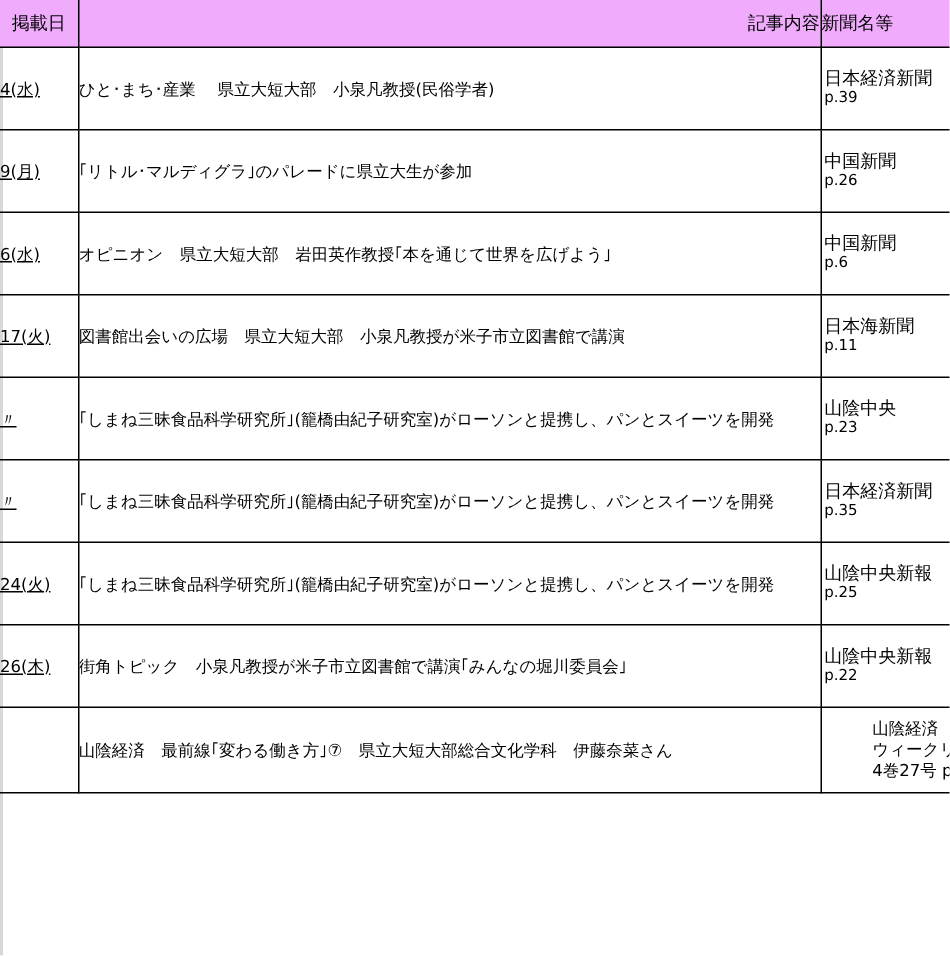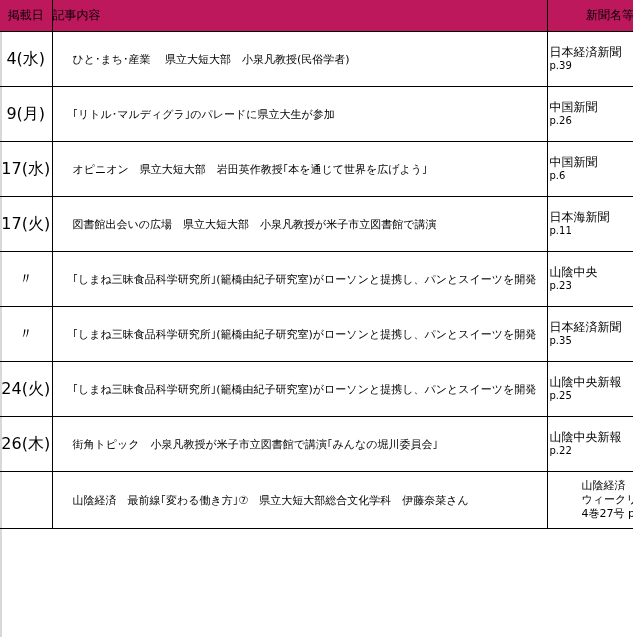--- a/index.html
+++ b/index.html
@@ -29,47 +29,47 @@
       left: 0;
       top: 0;
       border-collapse: collapse;
       table-layout: fixed;
       width: 634px;
     }
     table.press col.c-date { width: 52px; }
     table.press col.c-content { width: 495px; }
     table.press col.c-paper { width: 87px; }
     table.press th {
-      background: #be185d;
+      background: #f0abfc;
       font-weight: normal;
       font-size: 12px;
       height: 31px;
       padding: 0;
       border-right: 1px solid #000;
       border-bottom: 1px solid #000;
       white-space: nowrap;
     }
     table.press th.h-date { text-align: center; }
-    table.press th.h-content { text-align: left; }
-    table.press th.h-paper { text-align: right; border-right: none; }
+    table.press th.h-content { text-align: right; }
+    table.press th.h-paper { text-align: left; border-right: none; }
     table.press td {
       height: 54px;
       padding: 0;
       border-right: 1px solid #000;
       border-bottom: 1px solid #000;
       vertical-align: middle;
       white-space: nowrap;
       overflow: hidden;
     }
     table.press td.d-date {
-      text-align: center;
-      font-size: 16px;
+      font-size: 11px;
+      text-decoration: underline;
     }
     table.press td.d-content {
-      padding-left: 20px;
+      padding-left: 0;
       font-size: 11px;
     }
     table.press td.d-paper {
       border-right: none;
       padding-left: 2px;
       font-size: 11px;
       line-height: 14px;
     }
     .paper-name { display: block; font-size: 12px; }
     .paper-page { display: block; font-size: 10px; }
@@ -105,21 +105,21 @@
     </tr>
     <tr>
       <td class="d-date">9(月)</td>
       <td class="d-content">｢リトル･マルディグラ｣のパレードに県立大生が参加</td>
       <td class="d-paper">
         <span class="paper-name">中国新聞</span>
         <span class="paper-page">p.26</span>
       </td>
     </tr>
     <tr>
-      <td class="d-date">17(水)</td>
+      <td class="d-date">6(水)</td>
       <td class="d-content">オピニオン　県立大短大部　岩田英作教授｢本を通じて世界を広げよう｣</td>
       <td class="d-paper">
         <span class="paper-name">中国新聞</span>
         <span class="paper-page">p.6</span>
       </td>
     </tr>
     <tr>
       <td class="d-date">17(火)</td>
       <td class="d-content">図書館出会いの広場　県立大短大部　小泉凡教授が米子市立図書館で講演</td>
       <td class="d-paper">

